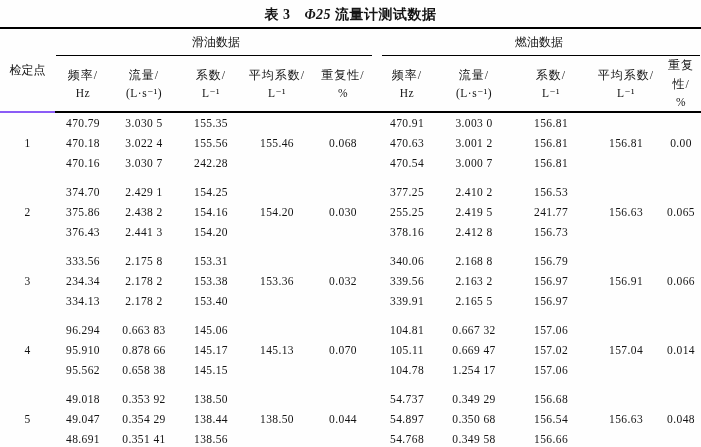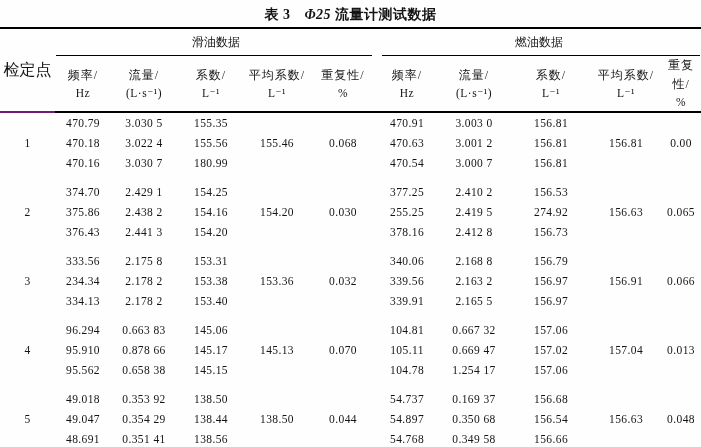--- a/index.html
+++ b/index.html
@@ -29,22 +29,22 @@
     border-top: 2.5px solid #000;
     border-bottom: 2.5px solid #000;
   }
   thead th {
     font-weight: normal;
     font-size: 12px;
     vertical-align: middle;
     padding: 0;
   }
   th.point-head {
-    border-bottom: 2px solid #701a75;
-    font-size: 16px;
+    border-bottom: 2px solid #8b5cf6;
+    font-size: 12px;
   }
   tr.group-row th.group-head {
     position: relative;
     height: 27px;
   }
   th.group-head::after {
     content: "";
     position: absolute;
     bottom: 0;
     border-bottom: 1.6px solid #000;
@@ -164,21 +164,21 @@
           <td>470.63</td>
           <td>3.001 2</td>
           <td>156.81</td>
           <td>156.81</td>
           <td>0.00</td>
         </tr>
         <tr>
           <td></td>
           <td>470.16</td>
           <td>3.030 7</td>
-          <td>180.99</td>
+          <td>242.28</td>
           <td></td>
           <td></td>
           <td>470.54</td>
           <td>3.000 7</td>
           <td>156.81</td>
           <td></td>
           <td></td>
         </tr>
         <tr class="spacer-row">
           <td colspan="11"></td>
@@ -198,21 +198,21 @@
         </tr>
         <tr>
           <td>2</td>
           <td>375.86</td>
           <td>2.438 2</td>
           <td>154.16</td>
           <td>154.20</td>
           <td>0.030</td>
           <td>255.25</td>
           <td>2.419 5</td>
-          <td>274.92</td>
+          <td>241.77</td>
           <td>156.63</td>
           <td>0.065</td>
         </tr>
         <tr>
           <td></td>
           <td>376.43</td>
           <td>2.441 3</td>
           <td>154.20</td>
           <td></td>
           <td></td>
@@ -284,21 +284,21 @@
           <td>4</td>
           <td>95.910</td>
           <td>0.878 66</td>
           <td>145.17</td>
           <td>145.13</td>
           <td>0.070</td>
           <td>105.11</td>
           <td>0.669 47</td>
           <td>157.02</td>
           <td>157.04</td>
-          <td>0.013</td>
+          <td>0.014</td>
         </tr>
         <tr>
           <td></td>
           <td>95.562</td>
           <td>0.658 38</td>
           <td>145.15</td>
           <td></td>
           <td></td>
           <td>104.78</td>
           <td>1.254 17</td>
@@ -310,21 +310,21 @@
           <td colspan="11"></td>
         </tr>
         <tr>
           <td></td>
           <td>49.018</td>
           <td>0.353 92</td>
           <td>138.50</td>
           <td></td>
           <td></td>
           <td>54.737</td>
-          <td>0.169 37</td>
+          <td>0.349 29</td>
           <td>156.68</td>
           <td></td>
           <td></td>
         </tr>
         <tr>
           <td>5</td>
           <td>49.047</td>
           <td>0.354 29</td>
           <td>138.44</td>
           <td>138.50</td>

